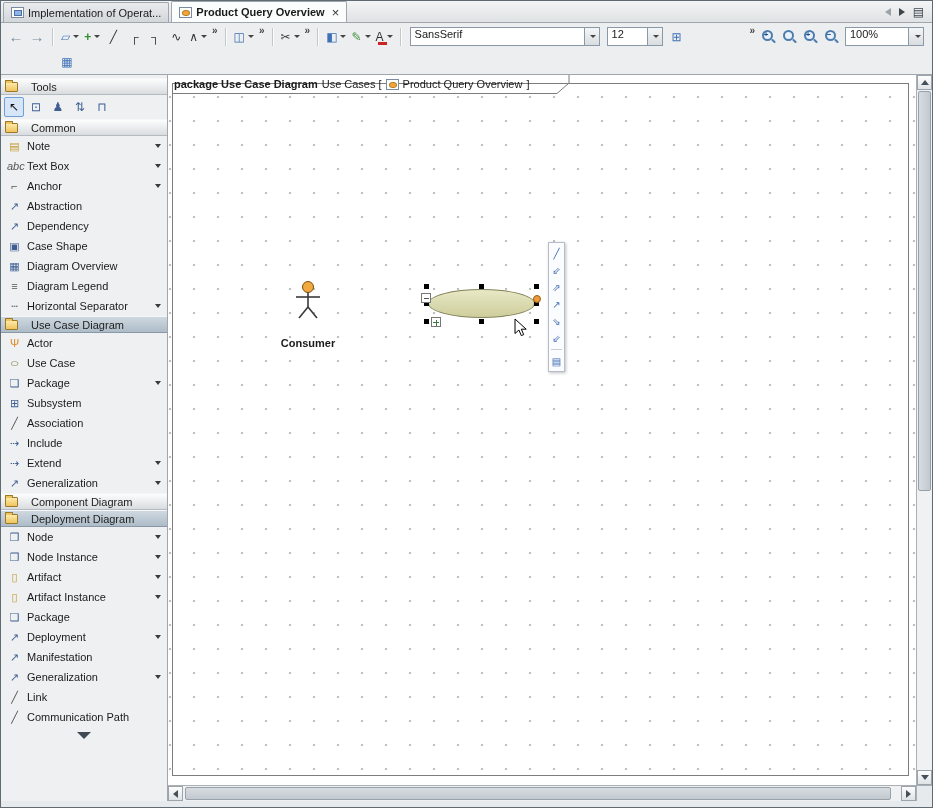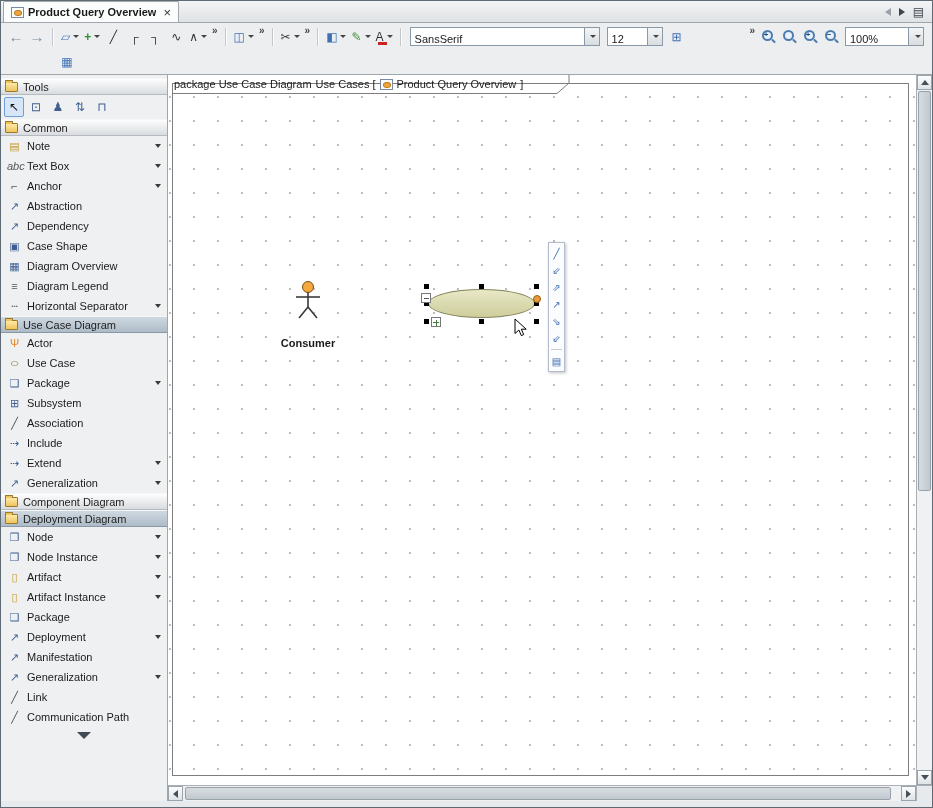--- a/index.html
+++ b/index.html
@@ -32,35 +32,35 @@
   .btn{height:22px;min-width:20px;padding:0 2px;display:flex;align-items:center;justify-content:center;border-radius:2px;color:#333;position:relative;}
   .glyph{font-size:12px;line-height:1;display:inline-block;}
   .nav{font-size:15px;font-weight:bold;color:#7d8da0;}
   .green{color:#2f8f2f;font-weight:bold;}
   .bluish{color:#3f72b5;}
   .pen{color:#3f8f3f;}
   .caret{width:0;height:0;border-left:3px solid transparent;border-right:3px solid transparent;border-top:3px solid #444;margin-left:3px;}
   .vsep{width:0;border-left:1px solid #c3c7cb;border-right:1px solid #fbfcfc;height:18px;margin:0 4px;}
   .ovf{font-weight:bold;color:#444;font-size:10px;padding:0 2px;align-self:flex-start;margin-top:2px;}
   .spacer{flex:1;}
-  .combo{display:flex;align-items:flex-end;height:19px;background:#fff;border:1px solid #8a99a8;margin:4px 3px;flex:none;}
+  .combo{display:flex;align-items:flex-start;height:19px;background:#fff;border:1px solid #8a99a8;margin:4px 3px;flex:none;}
   .combo .val{padding:0 4px;flex:1;white-space:nowrap;overflow:hidden;font-size:11px;}
   .combo .cbtn{width:15px;height:17px;background:linear-gradient(#f4f5f6,#d9dde0);border-left:1px solid #8a99a8;
                display:flex;align-items:center;justify-content:center;flex:none;}
   .fc .bar{position:absolute;left:4px;right:8px;bottom:3px;height:3px;background:#cc2222;}
   .mag{position:relative;width:15px;height:15px;flex:none;}
   .mag::before{content:"";position:absolute;left:1px;top:1px;width:7px;height:7px;border:2px solid #4d7dae;border-radius:50%;background:#eaf1fa;}
   .mag::after{content:"";position:absolute;width:5px;height:2px;background:#4d7dae;left:10px;top:11px;transform:rotate(45deg);border-radius:1px;}
   .mag .sign{position:absolute;left:1px;top:1px;width:9px;height:9px;font-size:8px;font-weight:bold;color:#1c4f86;
              display:flex;align-items:center;justify-content:center;}
 
   
   .sidebar{position:absolute;left:0;top:73px;width:167px;bottom:6px;background:#eef0f2;border-top:1px solid #9fa6ac;
            border-right:1px solid #9fa6ac;padding-top:3px;overflow:hidden;}
-  .sec{height:17px;display:flex;align-items:center;gap:5px;padding-left:4px;background:linear-gradient(#fdfdfd,#d9dcdf);
+  .sec{height:17px;display:flex;align-items:center;gap:13px;padding-left:4px;background:linear-gradient(#fdfdfd,#d9dcdf);
        border-top:1px solid #f6f7f8;border-bottom:1px solid #b4bac0;color:#222;}
   .sec.hl{background:linear-gradient(#cfd8e0,#adbcc8);border-bottom:1px solid #8a98a6;}
   .folder{width:13px;height:10px;position:relative;background:linear-gradient(#ffe9a8,#eec45e);border:1px solid #9c7a2a;border-radius:1px;flex:none;}
   .folder::before{content:"";position:absolute;left:-1px;top:-3px;width:6px;height:2px;background:#eec45e;
                   border:1px solid #9c7a2a;border-bottom:none;border-radius:1px 1px 0 0;}
   .toolsrow{height:24px;display:flex;align-items:center;gap:2px;padding-left:3px;}
   .trb{width:20px;height:20px;display:flex;align-items:center;justify-content:center;border:1px solid transparent;border-radius:2px;color:#3f5f93;font-size:12px;}
   .trb.sel{background:#d6e6f8;border-color:#6f9fd8;color:#111;}
   .item{height:20px;display:flex;align-items:center;gap:5px;padding-left:6px;}
   .iico{width:15px;text-align:center;font-size:11px;color:#3f5f93;flex:none;display:inline-block;}
@@ -71,21 +71,21 @@
   .chev{display:flex;justify-content:center;padding-top:5px;}
   .chev .c{width:0;height:0;border-left:7px solid transparent;border-right:7px solid transparent;border-top:7px solid #3f4a55;}
 
   
   .canvas{position:absolute;left:167px;top:73px;right:16px;bottom:22px;background:#fff;border-top:1px solid #9fa6ac;overflow:hidden;
           background-image:radial-gradient(circle,#bfbfbf 0.9px,transparent 1.6px);background-size:24px 24px;background-position:14px 10px;}
   .frame{position:absolute;left:4px;top:8px;right:7px;bottom:9px;border:1px solid #7d7d7d;}
   .fhead{position:absolute;left:0;top:0;width:400px;height:19px;}
   .fhead svg{position:absolute;left:0;top:0;}
   .fhtxt{position:absolute;left:6px;top:1px;height:16px;display:flex;align-items:center;gap:4px;white-space:nowrap;}
-  .fhb{font-weight:normal;text-align:right;}
+  .fhb{font-weight:bold;text-align:right;}
   .actorWrap{position:absolute;left:112px;top:205px;width:56px;text-align:center;}
   .actorLbl{margin-top:11px;font-weight:bold;font-size:11px;}
   .uc{position:absolute;left:256px;top:209px;width:115px;height:40px;}
   .ell{position:absolute;left:4px;top:5px;right:4px;bottom:6px;border:1px solid #83835a;border-radius:50%;
        background:linear-gradient(#e8e8c6,#cdcd9c);}
   .h{position:absolute;width:5px;height:5px;background:#000;}
   .mlico{position:absolute;left:-3px;top:9px;width:10px;height:10px;background:#fff;border:1px solid #777;}
   .mlico::after{content:"";position:absolute;left:2px;top:4px;width:5px;height:1px;background:#555;}
   .blico{position:absolute;left:7px;top:33px;width:10px;height:10px;background:#fff;border:1px solid #777;}
   .blico::before{content:"";position:absolute;left:1px;top:4px;width:6px;height:1px;background:#3c7a3c;}
@@ -112,20 +112,24 @@
           border:1px solid #98a1aa;border-radius:2px;}
   .corner{position:absolute;right:0;bottom:6px;width:16px;height:16px;background:#e7eaec;border-top:1px solid #aab0b6;border-left:1px solid #aab0b6;}
   .bstrip{position:absolute;left:0;right:0;bottom:0;height:6px;background:#e7eaec;}
 </style>
 </head>
 <body>
 
 <div id="app">
 
   <div class="tabbar">
+    <div class="tab">
+      <span class="dgico cls"></span>
+      <span class="lbl">Implementation of Operat...</span>
+    </div>
     <div class="tab active">
       <span class="dgico"></span>
       <span class="lbl">Product Query Overview</span>
       <span class="close">×</span>
     </div>
     <div class="tabctrl">
       <span class="tri-l"></span>
       <span class="tri-r"></span>
       <span class="lsticon">▤</span>
     </div>

